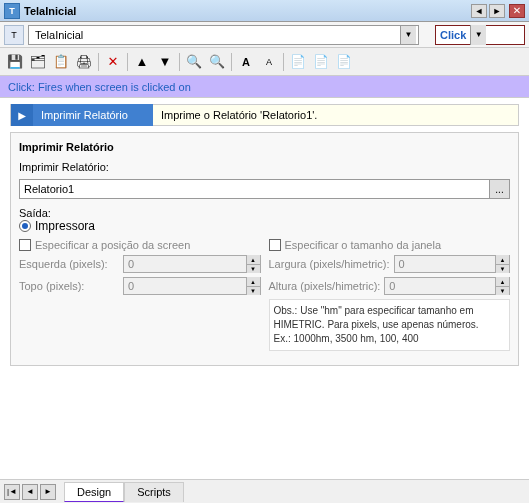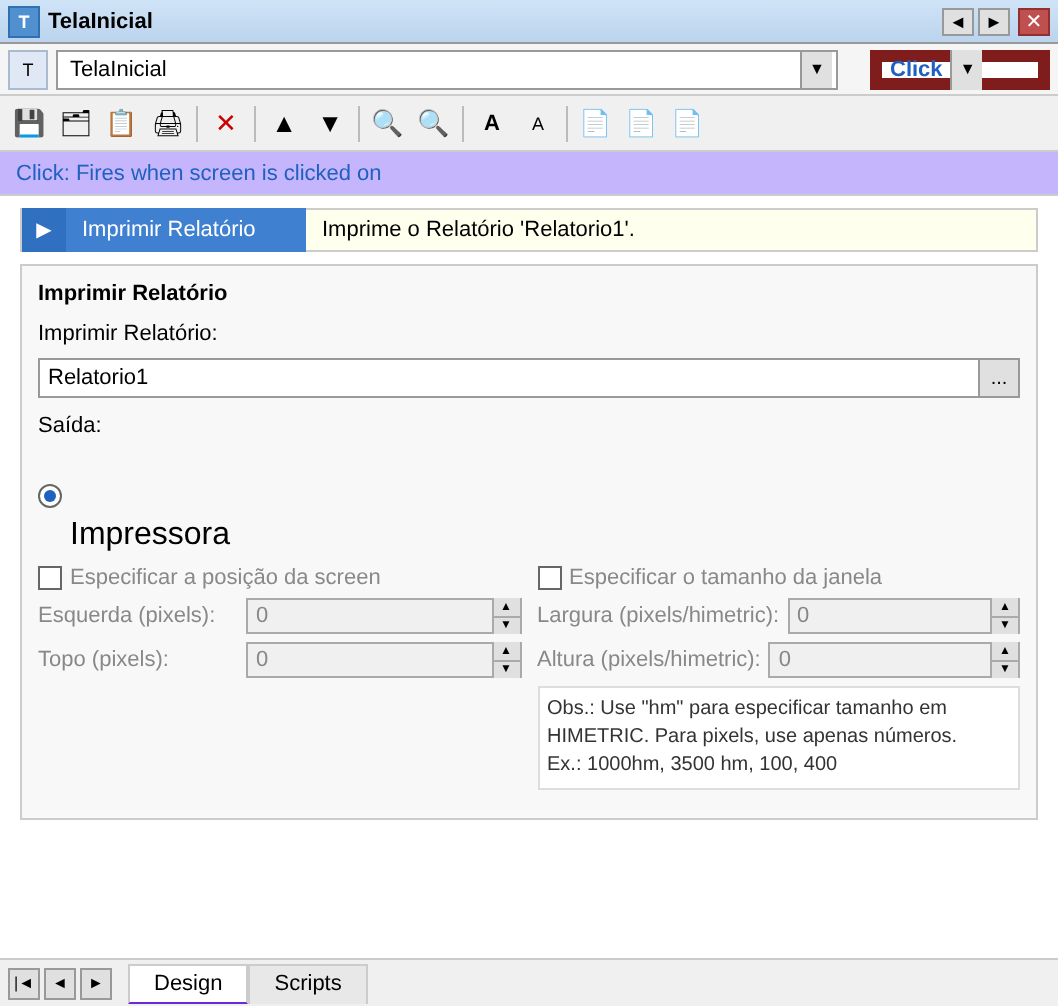--- a/index.html
+++ b/index.html
@@ -159,21 +159,21 @@
       justify-content: center;
       flex-shrink: 0;
     }
     .radio-circle.selected::after {
       content: '';
       width: 6px;
       height: 6px;
       border-radius: 50%;
       background: #2060c0;
     }
-    .radio-label { font-size: 16px; margin-top: 40px; }
+    .radio-label { font-size: 12px; }
 
     
     .checkbox-area {
       display: flex;
       gap: 8px;
       margin-bottom: 6px;
     }
     .checkbox-col { flex: 1; }
     .check-row {
       display: flex;
@@ -302,21 +302,21 @@
 
   <div class="toolbar-row">
     <div class="toolbar-icon-box">
       <span>T</span>
     </div>
     <div class="toolbar-select" style="flex:1; display:flex; align-items:center; border:1px solid #999; background:white; height:20px;">
       <span class="toolbar-select-text">TelaInicial</span>
       <div class="toolbar-select-arrow">▼</div>
     </div>
     <div style="width:8px;"></div>
-    <div style="display:flex;align-items:center;border:6px solid #7f1d1d;background:white;height:20px;min-width:90px;">
+    <div style="display:flex;align-items:center;border:1px solid #7f1d1d;background:white;height:20px;min-width:90px;">
       <span style="padding:0 4px;font-size:11px;font-weight:bold;color:#2060c0;">Click</span>
       <div style="width:16px;height:20px;background:#e0e0e0;border-left:1px solid #999;display:flex;align-items:center;justify-content:center;font-size:8px;">▼</div>
     </div>
   </div>
 
   <div class="icon-toolbar">
     <div class="icon-btn" title="Save">💾</div>
     <div class="icon-btn" title="Open">🗂</div>
     <div class="icon-btn" title="Copy">📋</div>
     <div class="icon-btn" title="Print">🖨</div>

